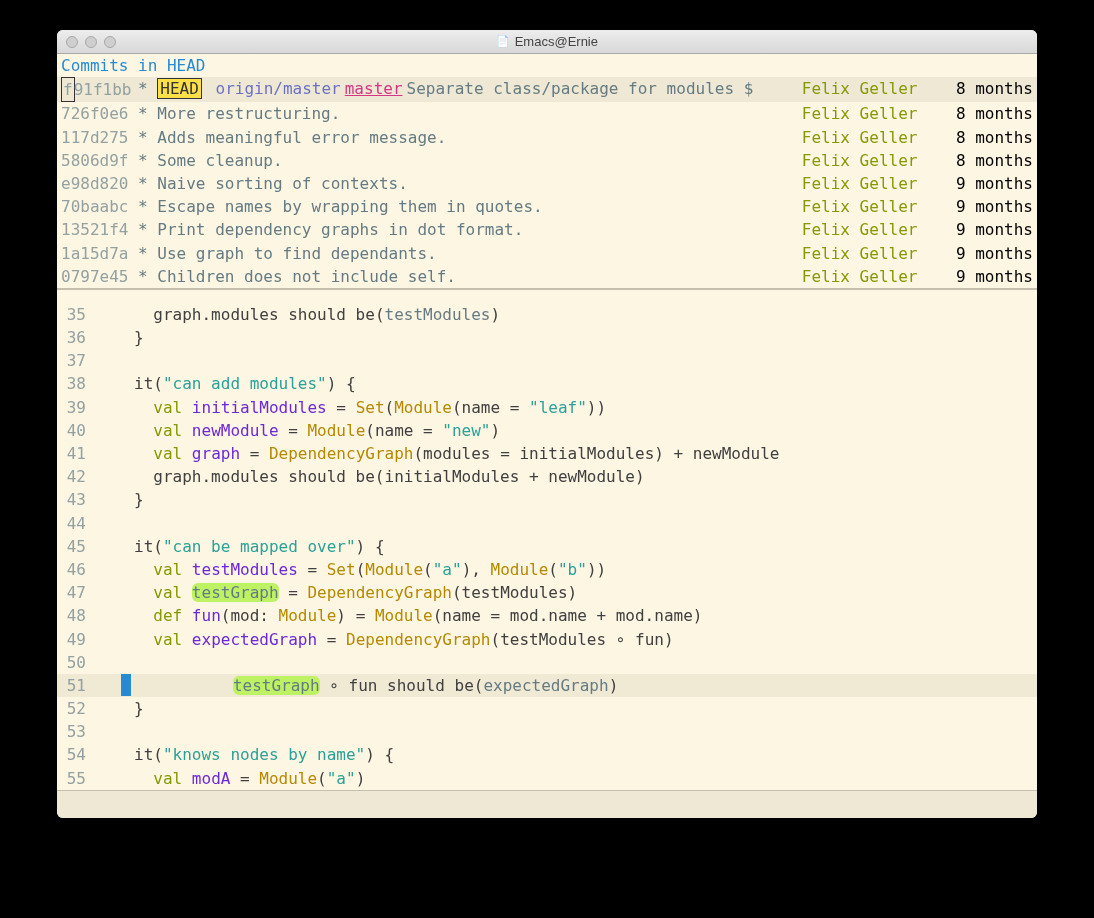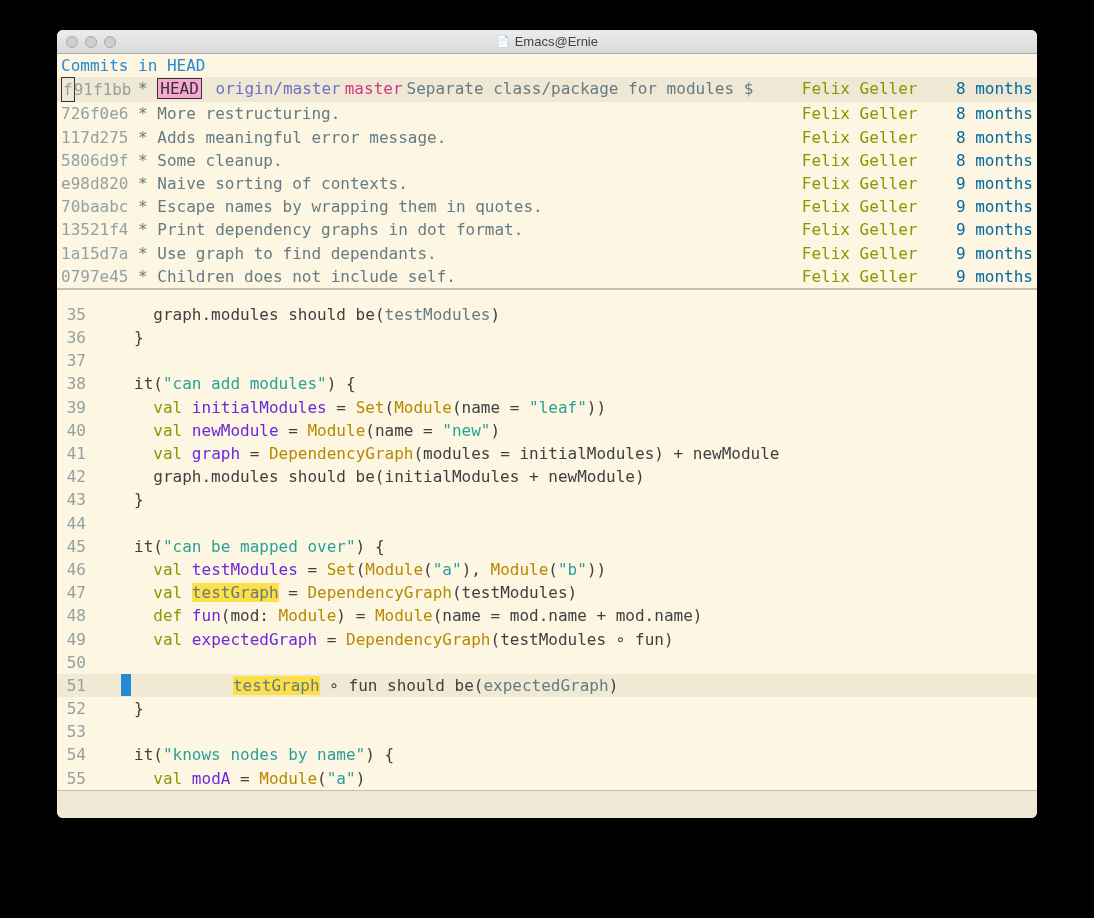--- a/index.html
+++ b/index.html
@@ -77,31 +77,31 @@
   }
   .hash { color: #93a1a1; width: 8ch; }
   .first-char-box {
     display: inline-block;
     border: 1px solid #333;
     padding: 0 1px;
     margin-right: -1px;
   }
   .graph { color: #657b83; width: 2ch; }
   .head-tag {
-    background: #f9a8d4;
+    background: #fde047;
     color: #333;
     border: 1px solid #333;
     padding: 0 2px;
     margin-right: 4px;
   }
   .remote-ref { color: #6c71c4; margin-right: 4px; }
-  .local-ref { color: #d33682; margin-right: 4px; }
+  .local-ref { color: #d33682; margin-right: 4px; text-decoration: underline; }
   .msg { color: #657b83; flex: 1; overflow: hidden; text-overflow: clip; }
   .author { color: #859900; width: 14ch; text-align: left; }
-  .age { color: #0369a1; width: 10ch; text-align: right; }
+  .age { color: #000000; width: 10ch; text-align: right; }
 
   
   .code { padding-top: 13px; }
   .code-line { display: flex; white-space: pre; }
   .code-line.hl-line { background: #f0e9d3; gap: 35px; }
   .lnum {
     color: #93a1a1;
     width: 3ch;
     text-align: right;
     padding-left: 4px;
@@ -118,21 +118,21 @@
   }
   .src { color: #657b83; padding-left: 1ch; }
 
   
   .kw   { color: #859900; }  
   .fn   { color: #6d28d9; }  
   .ty   { color: #b58900; }  
   .str  { color: #2aa198; }  
   .id   { color: #657b83; }
   .pn   { color: #404040; }
-  .hl-sym { background: #fde047; }
+  .hl-sym { background: #bef264; border-radius: 6px; }
 
   .bottom-scroll {
     height: 28px;
     background: #eee8d5;
     border-top: 1px solid #c6beae;
   }
 </style>
 </head>
 <body>
 

